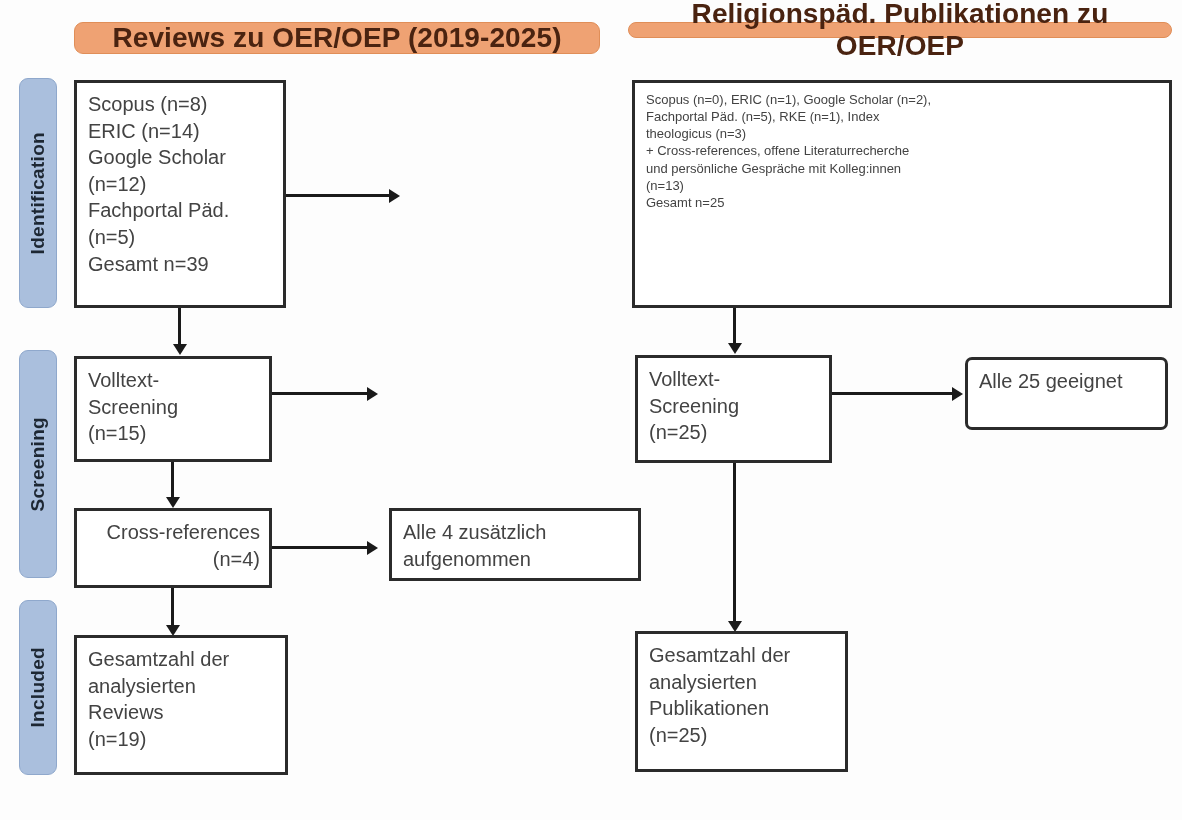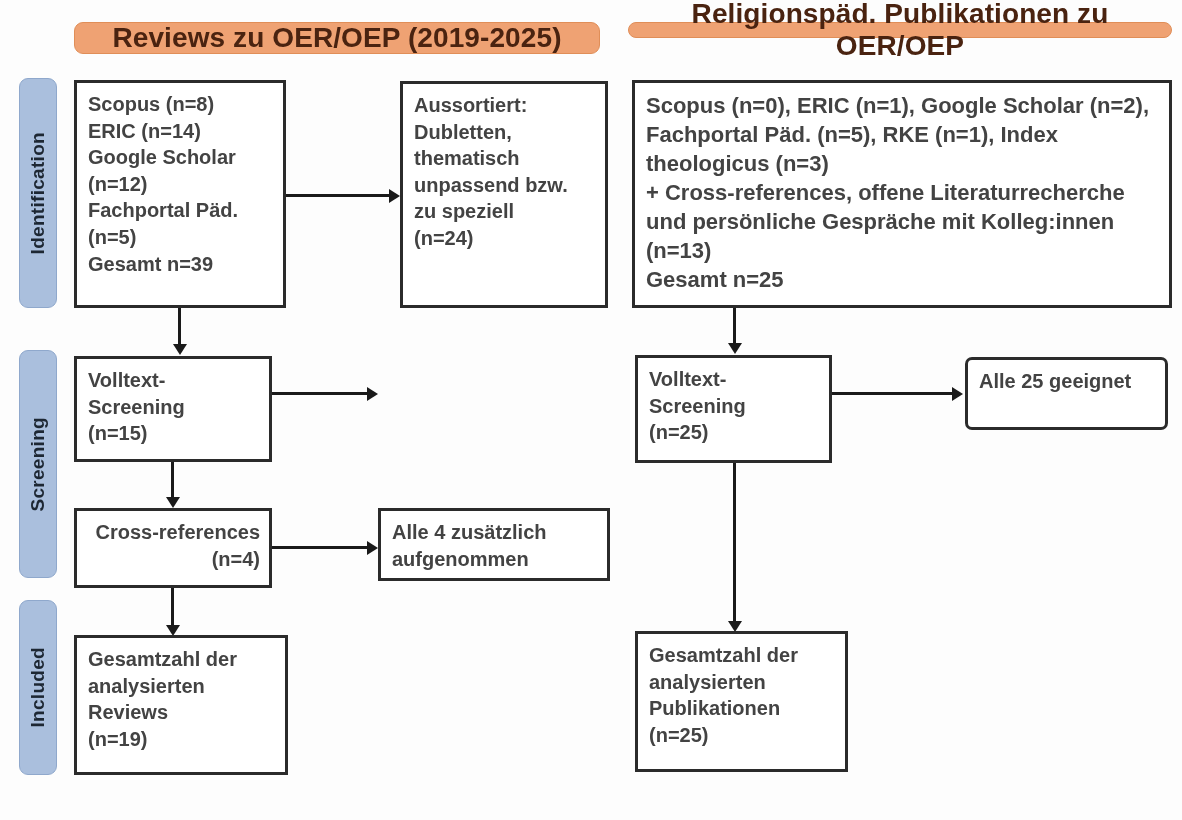--- a/index.html
+++ b/index.html
@@ -49,23 +49,22 @@
     position:absolute;
     background:#ffffff;
     border:3px solid #2b2b2b;
     box-sizing:border-box;
     padding:8px 9px 6px 11px;
     font-size:20px;
     line-height:1.33;
     color:#434343;
     white-space:pre-line;
     overflow:hidden;
-    font-weight:bold;
   }
-  .flow-box.compact{font-size:22px;line-height:1.32;}
+  .flow-box.compact{font-size:13px;line-height:1.32;}
 
   
   .conn{position:absolute;background:#1a1a1a;}
   .conn.v{width:3px;}
   .conn.h{height:3px;}
   .arrowhead{
     position:absolute;width:0;height:0;
   }
   .arrowhead.down{
     border-left:7px solid transparent;
@@ -100,26 +99,20 @@
   </div>
 
   <div class="flow-box" style="left:74px;top:80px;width:212px;height:228px;">Scopus (n=8)
 ERIC (n=14)
 Google Scholar
 (n=12)
 Fachportal Päd.
 (n=5)
 Gesamt n=39</div>
 
-  <div class="flow-box" style="left:400px;top:81px;width:208px;height:227px;">Aussortiert:
-Dubletten,
-thematisch
-unpassend bzw.
-zu speziell
-(n=24)</div>
 
   <div class="conn h" style="left:286px;top:194px;width:103px;"></div>
   <div class="arrowhead right" style="left:389px;top:189px;"></div>
 
   <div class="conn v" style="left:178px;top:308px;width:3px;height:37px;"></div>
   <div class="arrowhead down" style="left:173px;top:344px;"></div>
 
   <div class="flow-box" style="left:74px;top:356px;width:198px;height:106px;">Volltext-
 Screening
 (n=15)</div>
@@ -127,21 +120,21 @@
 
   <div class="conn h" style="left:272px;top:392px;width:96px;"></div>
   <div class="arrowhead right" style="left:367px;top:387px;"></div>
 
   <div class="conn v" style="left:171px;top:462px;width:3px;height:36px;"></div>
   <div class="arrowhead down" style="left:166px;top:497px;"></div>
 
   <div class="flow-box" style="left:74px;top:508px;width:198px;height:80px;text-align:right;">Cross-references
 (n=4)</div>
 
-  <div class="flow-box" style="left:378px;top:508px;width:232px;height:73px;">Alle 4 zusätzlich
+  <div class="flow-box" style="left:389px;top:508px;width:252px;height:73px;">Alle 4 zusätzlich
 aufgenommen</div>
 
   <div class="conn h" style="left:272px;top:546px;width:96px;"></div>
   <div class="arrowhead right" style="left:367px;top:541px;"></div>
 
   <div class="conn v" style="left:171px;top:588px;width:3px;height:38px;"></div>
   <div class="arrowhead down" style="left:166px;top:625px;"></div>
 
   <div class="flow-box" style="left:74px;top:635px;width:214px;height:140px;">Gesamtzahl der
 analysierten

